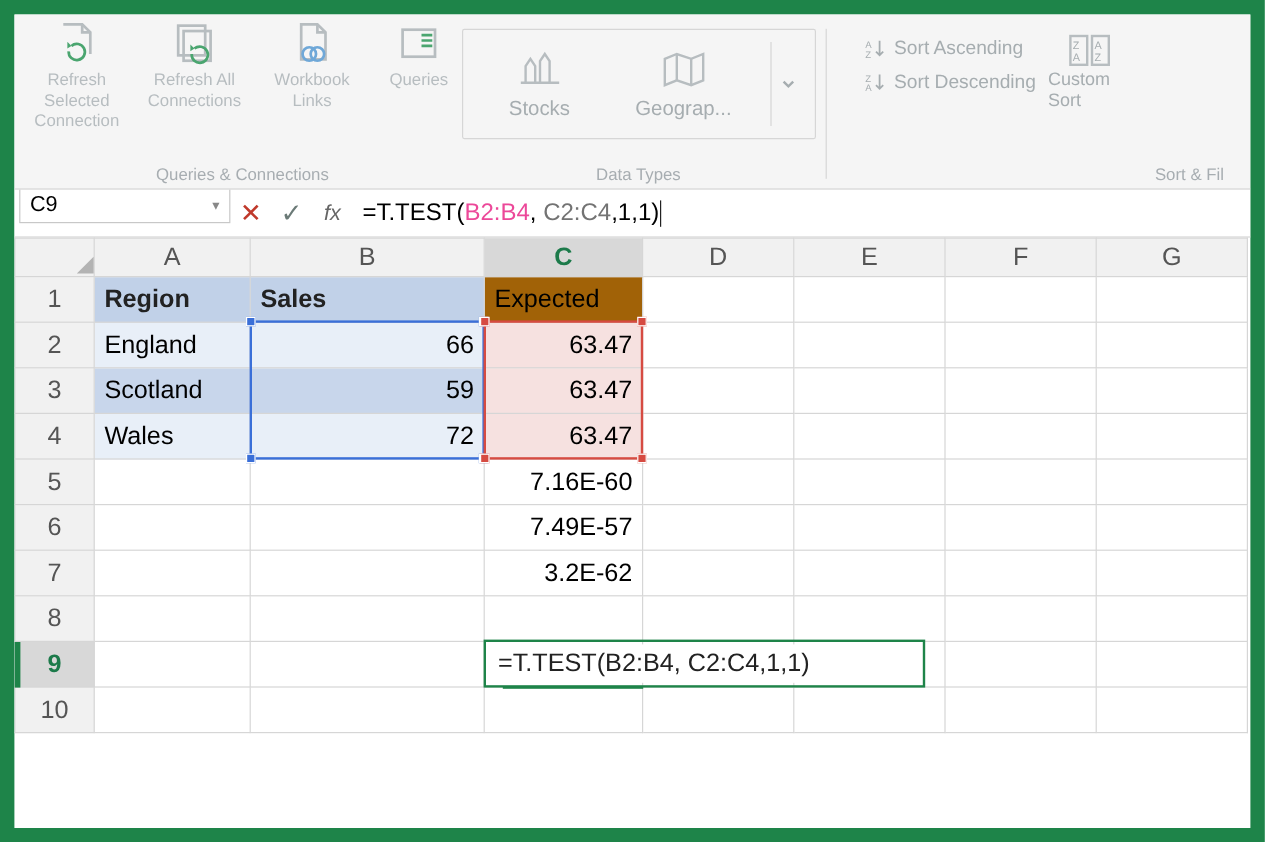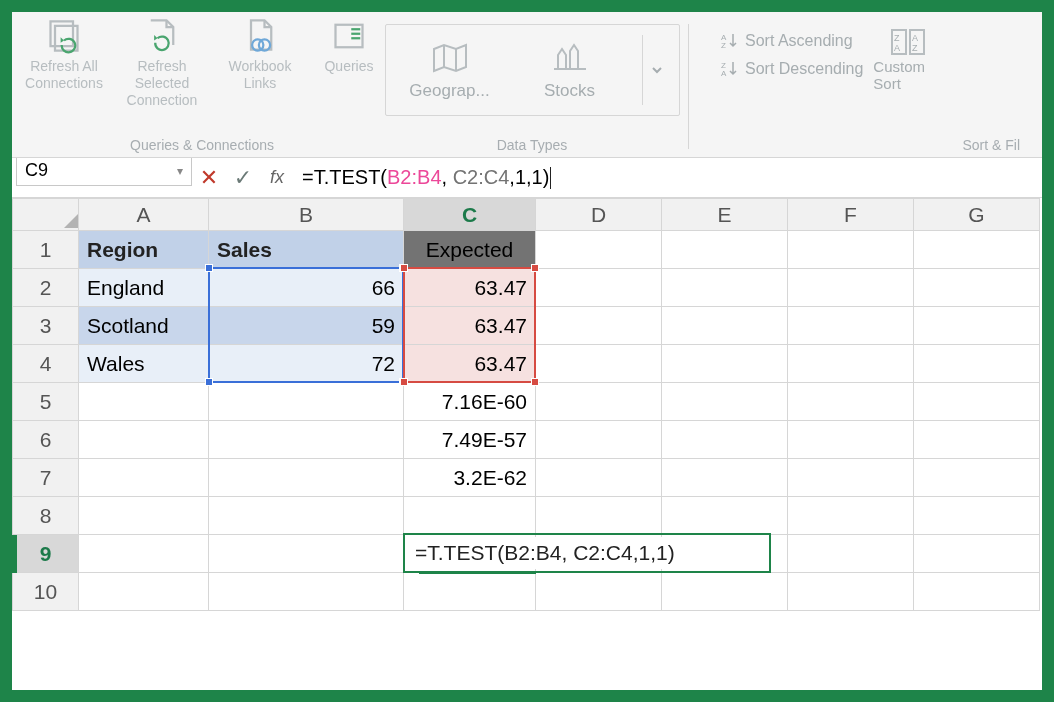--- a/index.html
+++ b/index.html
@@ -203,22 +203,22 @@
   .w-A{width:130px;} .w-B{width:195px;} .w-C{width:132px;} .w-D{width:126px;} .w-E{width:126px;} .w-F{width:126px;} .w-G{width:126px;}
   .hdr-row td {
     background:#c1d1e8;
   }
   .hdr-row td.bold {
     font-weight:700;
     color:#222;
     background:#c1d1e8;
   }
   .hdr-row td.expected {
-    background:#737373;
-    text-align:center;
+    background:#a16207;
+    text-align:left;
     font-weight:400;
   }
   .blue-fill { background:#e8eff8; }
   .blue-fill-dark { background:#c8d6eb; }
   .pink-fill { background:#f6e1e0; }
   .num-r { text-align:right; }
   
   .sel-overlay {
     position:absolute;
     pointer-events:none;
@@ -259,35 +259,35 @@
 <body>
 
 <div class="app-frame">
 
 
   <div class="ribbon">
     <div class="ribbon-group" style="width:360px;">
       <div class="icons-row">
         <div class="big-btn">
           <svg viewBox="0 0 32 32" fill="none" stroke="#b7bdc0" stroke-width="2">
+            <path d="M6 2h14l6 6v16"></path>
+              <path d="M20 2v6h6"></path>
+            <path d="M10 22a6 6 0 1 0 2-4" stroke="#4aa56f"></path>
+              <path d="M9 15l3 3-3 2" fill="#4aa56f" stroke="none"></path>
+          </svg>
+          <span>Refresh Selected Connection</span>
+        </div>
+        <div class="big-btn">
+          <svg viewBox="0 0 32 32" fill="none" stroke="#b7bdc0" stroke-width="2">
             <rect x="4" y="3" width="20" height="22"></rect>
               <rect x="8" y="7" width="20" height="22"></rect>
             <path d="M14 24a6 6 0 1 0 2-4" stroke="#4aa56f"></path>
               <path d="M13 17l3 3-3 2" fill="#4aa56f" stroke="none"></path>
           </svg>
           <span>Refresh All Connections</span>
-        </div>
-        <div class="big-btn">
-          <svg viewBox="0 0 32 32" fill="none" stroke="#b7bdc0" stroke-width="2">
-            <path d="M6 2h14l6 6v16"></path>
-              <path d="M20 2v6h6"></path>
-            <path d="M10 22a6 6 0 1 0 2-4" stroke="#4aa56f"></path>
-              <path d="M9 15l3 3-3 2" fill="#4aa56f" stroke="none"></path>
-          </svg>
-          <span>Refresh Selected Connection</span>
         </div>
         <div class="big-btn">
           <svg viewBox="0 0 32 32" fill="none" stroke="#b7bdc0" stroke-width="2">
             <path d="M8 2h12l6 6v20H8z"></path>
               <path d="M20 2v6h6"></path>
             <circle cx="20" cy="24" r="5" stroke="#6fa8d8"></circle>
               <circle cx="14" cy="24" r="5" stroke="#6fa8d8"></circle>
           </svg>
           <span>Workbook Links</span>
         </div>
@@ -301,30 +301,30 @@
           <span>Queries</span>
         </div>
       </div>
       <div class="group-caption">Queries &amp; Connections</div>
     </div>
 
     <div class="ribbon-group" style="width:300px;">
       <div class="data-types-box">
         <div class="dt-btn">
           <svg viewBox="0 0 40 32">
+              <path d="M4 28h32M8 28V14l4-6 4 6v14M20 28V10l4-6 4 6v18" stroke-width="2"></path>
+            </svg>
+          <span>Stocks</span>
+        </div>
+        <div class="dt-btn">
+          <svg viewBox="0 0 40 32">
               <path d="M4 8l10-4 12 4 10-4v22l-10 4-12-4-10 4z" stroke-width="2"></path>
               <path d="M14 4v22M26 8v22" stroke-width="2"></path>
             </svg>
           <span>Geograp...</span>
-        </div>
-        <div class="dt-btn">
-          <svg viewBox="0 0 40 32">
-              <path d="M4 28h32M8 28V14l4-6 4 6v14M20 28V10l4-6 4 6v18" stroke-width="2"></path>
-            </svg>
-          <span>Stocks</span>
         </div>
         <div class="dt-more">
           <svg width="12" height="12" viewBox="0 0 12 12">
               <path d="M2 4l4 4 4-4" stroke="#a6adb0" stroke-width="2" fill="none"></path>
             </svg>
         </div>
       </div>
       <div class="group-caption">Data Types</div>
     </div>
 

